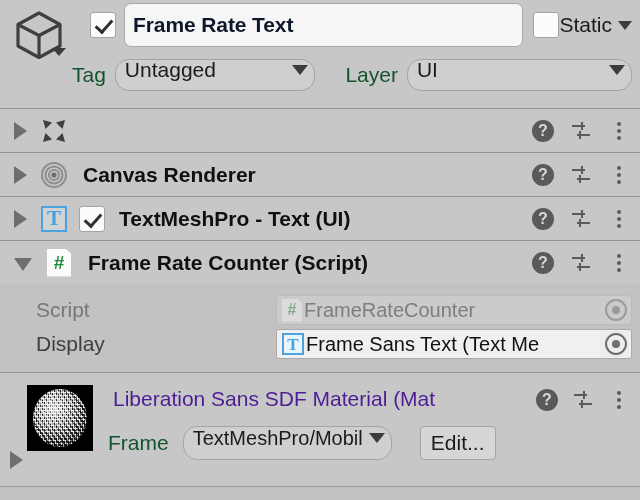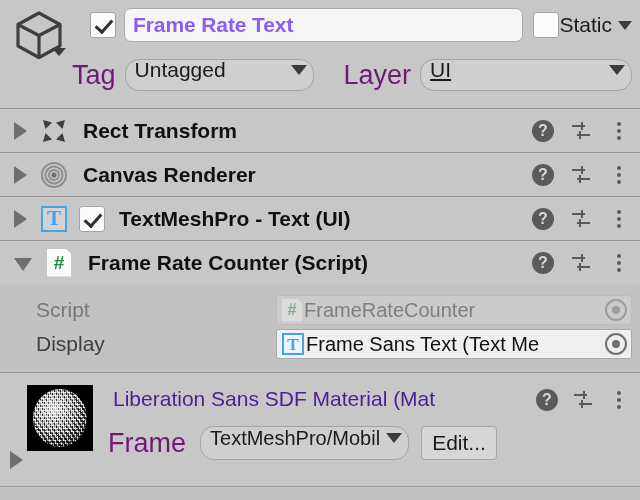--- a/index.html
+++ b/index.html
@@ -59,31 +59,31 @@
     position: absolute;
     left: 8px; top: 3px;
     width: 7px; height: 14px;
     border: solid #2f2f2f;
     border-width: 0 3px 3px 0;
     transform: rotate(42deg);
   }
   .name-field {
     flex: 1;
     margin-left: 8px;
-    height: 34px;
+    height: 44px;
     background: #f6f6f6;
     border: 1px solid #a9a9a9;
     border-radius: 7px;
     box-sizing: border-box;
     display: flex;
     align-items: center;
     padding: 0 8px;
     font-size: 21px;
     font-weight: bold;
-    color: #8b5cf6;
+    color: #0f172a;
     letter-spacing: -0.1px;
     overflow: hidden;
     white-space: nowrap;
   }
   .static-group {
     display: flex;
     align-items: center;
     margin-left: 10px;
     flex: none;
   }
@@ -101,22 +101,22 @@
 
   .row-taglayer {
     position: absolute;
     left: 72px; top: 58px;
     right: 8px;
     height: 34px;
     display: flex;
     align-items: center;
   }
   .fld-label {
-    font-size: 27px;
-    color: #701a75;
+    font-size: 21px;
+    color: #14532d;
     white-space: nowrap;
   }
   .dropdown {
     height: 32px;
     background: #cfcfcf;
     border: 1px solid #a4a4a4;
     border-radius: 14px;
     box-sizing: border-box;
     display: flex;
     align-items: center;
@@ -134,21 +134,21 @@
   }
   .dropdown .dd-arrow {
     width: 0; height: 0;
     border-left: 8px solid transparent;
     border-right: 8px solid transparent;
     border-top: 10px solid #3c3c3c;
     margin-left: 6px;
     flex: none;
   }
   .tag-dd { width: 204px; margin-left: 9px; }
-  .layer-dd { width: 229px; margin-left: 9px; text-decoration: underline; }
+  .layer-dd { width: 229px; margin-left: 9px; }
   .layer-lbl { margin-left: 30px; }
 
   
   .comp-row {
     position: relative;
     height: 44px;
     background: #c7c7c7;
     border-top: 1px solid #959595;
     display: flex;
     align-items: center;
@@ -387,21 +387,21 @@
     display: flex;
     align-items: center;
   }
   .shader-dd {
     width: 209px;
     height: 34px;
     margin-left: 14px;
     font-size: 20px;
   }
   .btn-edit {
-    margin-left: 12px;
+    margin-left: 28px;
     height: 34px;
     min-width: 76px;
     padding: 0 10px;
     background: #d6d6d6;
     border: 1px solid #a4a4a4;
     border-radius: 4px;
     box-sizing: border-box;
     display: flex;
     align-items: center;
     justify-content: center;
@@ -468,21 +468,20 @@
   <span class="comp-icon">
     <svg width="26" height="26" viewBox="0 0 26 26">
       <g fill="#3f3f3f">
         <path d="M2 2 L11 4.5 L4.5 11 Z"></path>
         <path d="M24 2 L21.5 11 L15 4.5 Z"></path>
         <path d="M2 24 L4.5 15 L11 21.5 Z"></path>
         <path d="M24 24 L15 21.5 L21.5 15 Z"></path>
       </g>
     </svg>
   </span>
-  <span class="comp-title">Rect Transform</span>
   <span class="comp-actions">
     <span class="ico-help">?</span>
     <span class="ico-preset">
       <svg width="22" height="22" viewBox="0 0 22 22">
           <g stroke="#5a5a5a" stroke-width="2" fill="none">
         <path d="M2 6 H15"></path>
             <path d="M12 2 V10"></path>
             <path d="M7 15 H20"></path>
             <path d="M10 11 V19"></path>
       </g>

